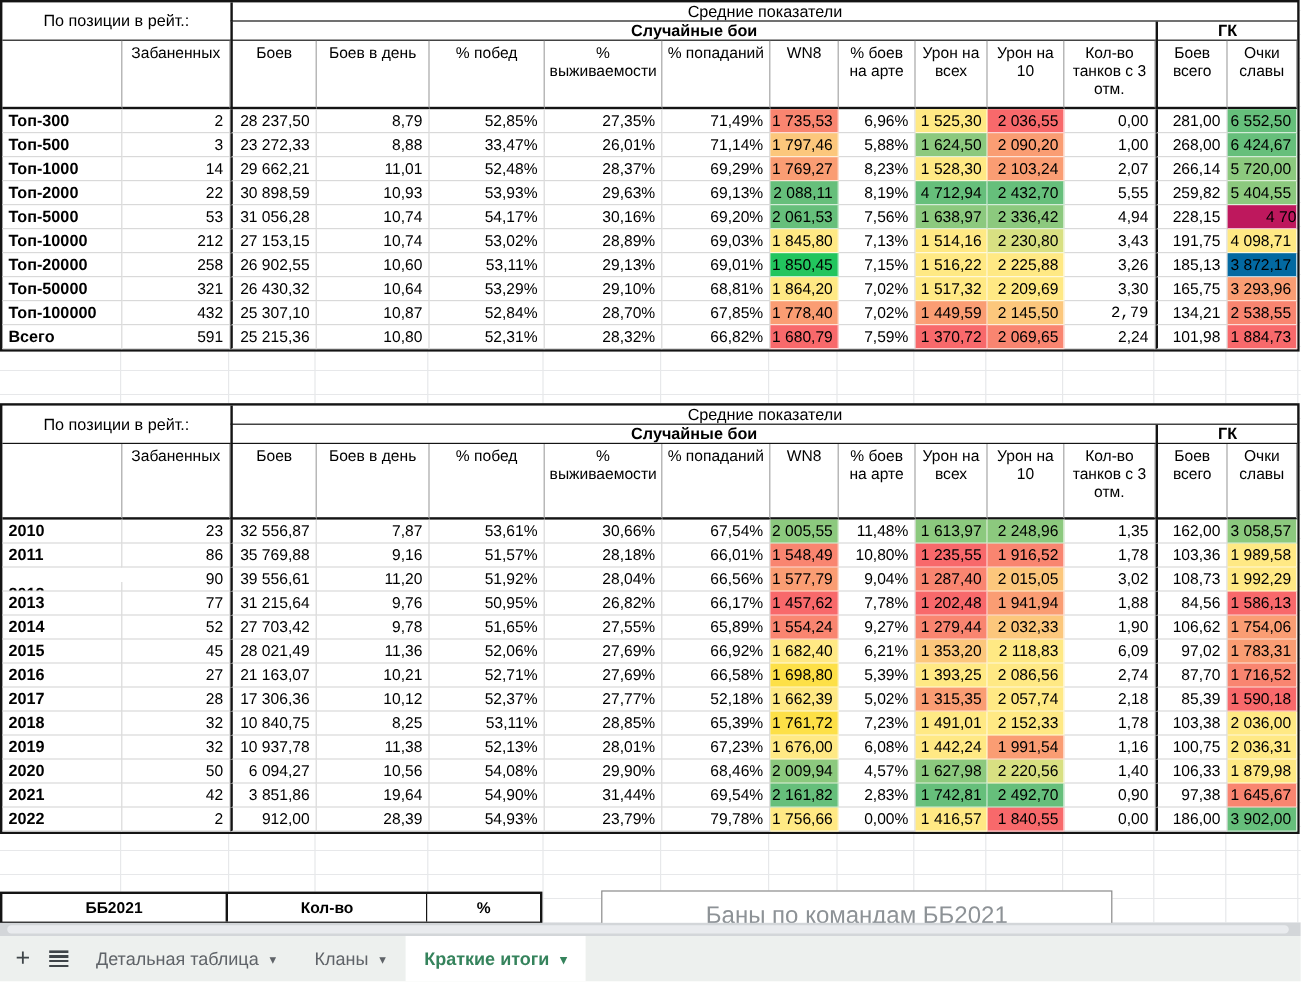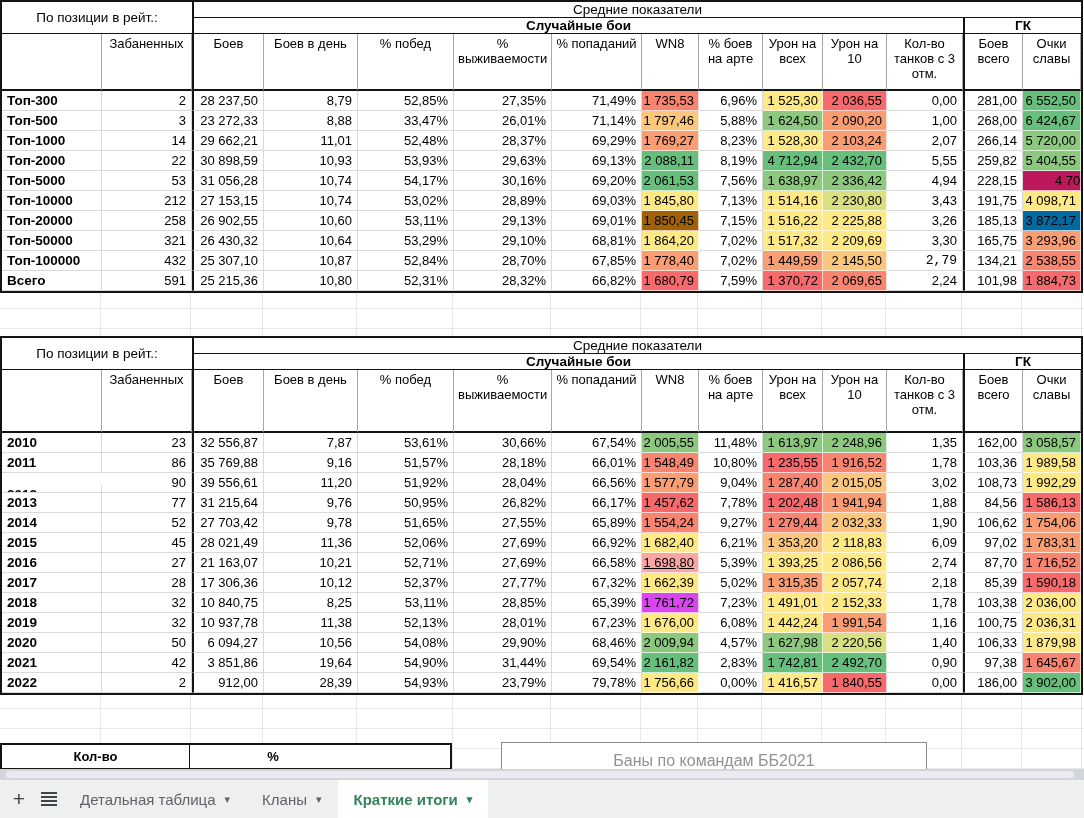--- a/index.html
+++ b/index.html
@@ -33,21 +33,21 @@
   
   .mini{position:absolute;left:0;top:743px;display:grid;grid-template-columns:188px 166px 94px;
         grid-template-rows:23px;border:2px solid #141414;background:#fff;z-index:2;
         font-size:13px;font-weight:700;}
   .mcell{box-sizing:border-box;text-align:center;line-height:23px;}
   .m1{border-right:2px solid #141414;}
   .m2{border-right:1px solid #141414;}
   
   .chartbox{position:absolute;left:501px;top:742px;width:424px;height:44px;background:#fff;
             border:1px solid #8a8a8a;z-index:1;}
-  .charttitle{margin-top:9px;text-align:center;font-size:16px;color:#8d9296;}
+  .charttitle{margin-top:9px;text-align:center;font-size:20px;color:#8d9296;}
   
   .hscroll{position:absolute;left:0;right:0;top:769px;height:11px;background:#d3d6d9;z-index:5;}
   .hthumb{position:absolute;left:6px;top:2px;width:1068px;height:7px;border-radius:4px;background:#e9ebee;}
   
   .tabbar{position:absolute;left:0;right:0;top:780px;height:38px;background:#edf0ee;z-index:6;
           display:flex;align-items:stretch;}
   .plusbtn{width:30px;margin-left:4px;display:flex;align-items:center;justify-content:center;
            font-size:21px;color:#3f4549;cursor:pointer;}
   .menubtn{width:30px;display:flex;align-items:center;justify-content:center;cursor:pointer;}
   .menubtn i{display:block;width:16px;height:14px;
@@ -182,21 +182,21 @@
     <div class="cell num" style="grid-area: 9 / 12;">3,43</div>
     <div class="cell num bl2" style="grid-area: 9 / 13;">191,75</div>
     <div class="cell num heat" style="grid-area: 9 / 14; background: rgb(255, 233, 132);">4 098,71</div>
     <div class="cell lbl" style="grid-area: 10 / 1;">Топ-20000</div>
     <div class="cell num" style="grid-area: 10 / 2;">258</div>
     <div class="cell num bl2" style="grid-area: 10 / 3;">26 902,55</div>
     <div class="cell num" style="grid-area: 10 / 4;">10,60</div>
     <div class="cell num" style="grid-area: 10 / 5;">53,11%</div>
     <div class="cell num" style="grid-area: 10 / 6;">29,13%</div>
     <div class="cell num" style="grid-area: 10 / 7;">69,01%</div>
-    <div class="cell num heat" style="grid-area: 10 / 8; background: #a16207;">1 850,45</div>
+    <div class="cell num heat" style="grid-area: 10 / 8; background: #22c55e;">1 850,45</div>
     <div class="cell num" style="grid-area: 10 / 9;">7,15%</div>
     <div class="cell num heat" style="grid-area: 10 / 10; background: rgb(255, 233, 132);">1 516,22</div>
     <div class="cell num heat" style="grid-area: 10 / 11; background: rgb(255, 233, 132);">2 225,88</div>
     <div class="cell num" style="grid-area: 10 / 12;">3,26</div>
     <div class="cell num bl2" style="grid-area: 10 / 13;">185,13</div>
     <div class="cell num heat" style="grid-area: 10 / 14; background: #0369a1;">3 872,17</div>
     <div class="cell lbl" style="grid-area: 11 / 1;">Топ-50000</div>
     <div class="cell num" style="grid-area: 11 / 2;">321</div>
     <div class="cell num bl2" style="grid-area: 11 / 3;">26 430,32</div>
     <div class="cell num" style="grid-area: 11 / 4;">10,64</div>
@@ -342,49 +342,49 @@
     <div class="cell num" style="grid-area: 9 / 12;">6,09</div>
     <div class="cell num bl2" style="grid-area: 9 / 13;">97,02</div>
     <div class="cell num heat" style="grid-area: 9 / 14; background: rgb(250, 157, 115);">1 783,31</div>
     <div class="cell lbl" style="grid-area: 10 / 1;">2016</div>
     <div class="cell num" style="grid-area: 10 / 2;">27</div>
     <div class="cell num bl2" style="grid-area: 10 / 3;">21 163,07</div>
     <div class="cell num" style="grid-area: 10 / 4;">10,21</div>
     <div class="cell num" style="grid-area: 10 / 5;">52,71%</div>
     <div class="cell num" style="grid-area: 10 / 6;">27,69%</div>
     <div class="cell num" style="grid-area: 10 / 7;">66,58%</div>
-    <div class="cell num heat" style="grid-area: 10 / 8; background: #fca5a5; text-decoration: underline;">1 698,80</div>
+    <div class="cell num heat" style="grid-area: 10 / 8; background: #fde047;">1 698,80</div>
     <div class="cell num" style="grid-area: 10 / 9;">5,39%</div>
     <div class="cell num heat" style="grid-area: 10 / 10; background: rgb(255, 233, 132);">1 393,25</div>
     <div class="cell num heat" style="grid-area: 10 / 11; background: rgb(255, 233, 132);">2 086,56</div>
     <div class="cell num" style="grid-area: 10 / 12;">2,74</div>
     <div class="cell num bl2" style="grid-area: 10 / 13;">87,70</div>
     <div class="cell num heat" style="grid-area: 10 / 14; background: rgb(249, 133, 112);">1 716,52</div>
     <div class="cell lbl" style="grid-area: 11 / 1;">2017</div>
     <div class="cell num" style="grid-area: 11 / 2;">28</div>
     <div class="cell num bl2" style="grid-area: 11 / 3;">17 306,36</div>
     <div class="cell num" style="grid-area: 11 / 4;">10,12</div>
     <div class="cell num" style="grid-area: 11 / 5;">52,37%</div>
     <div class="cell num" style="grid-area: 11 / 6;">27,77%</div>
-    <div class="cell num" style="grid-area: 11 / 7;">67,32%</div>
+    <div class="cell num" style="grid-area: 11 / 7;">52,18%</div>
     <div class="cell num heat" style="grid-area: 11 / 8; background: rgb(255, 233, 132);">1 662,39</div>
     <div class="cell num" style="grid-area: 11 / 9;">5,02%</div>
     <div class="cell num heat" style="grid-area: 11 / 10; background: rgb(250, 157, 115);">1 315,35</div>
     <div class="cell num heat" style="grid-area: 11 / 11; background: rgb(255, 233, 132);">2 057,74</div>
     <div class="cell num" style="grid-area: 11 / 12;">2,18</div>
     <div class="cell num bl2" style="grid-area: 11 / 13;">85,39</div>
     <div class="cell num heat" style="grid-area: 11 / 14; background: rgb(248, 105, 107);">1 590,18</div>
     <div class="cell lbl" style="grid-area: 12 / 1;">2018</div>
     <div class="cell num" style="grid-area: 12 / 2;">32</div>
     <div class="cell num bl2" style="grid-area: 12 / 3;">10 840,75</div>
     <div class="cell num" style="grid-area: 12 / 4;">8,25</div>
     <div class="cell num" style="grid-area: 12 / 5;">53,11%</div>
     <div class="cell num" style="grid-area: 12 / 6;">28,85%</div>
     <div class="cell num" style="grid-area: 12 / 7;">65,39%</div>
-    <div class="cell num heat" style="grid-area: 12 / 8; background: #d946ef;">1 761,72</div>
+    <div class="cell num heat" style="grid-area: 12 / 8; background: #fde047;">1 761,72</div>
     <div class="cell num" style="grid-area: 12 / 9;">7,23%</div>
     <div class="cell num heat" style="grid-area: 12 / 10; background: rgb(255, 233, 132);">1 491,01</div>
     <div class="cell num heat" style="grid-area: 12 / 11; background: rgb(255, 233, 132);">2 152,33</div>
     <div class="cell num" style="grid-area: 12 / 12;">1,78</div>
     <div class="cell num bl2" style="grid-area: 12 / 13;">103,38</div>
     <div class="cell num heat" style="grid-area: 12 / 14; background: rgb(255, 233, 132);">2 036,00</div>
     <div class="cell lbl" style="grid-area: 13 / 1;">2019</div>
     <div class="cell num" style="grid-area: 13 / 2;">32</div>
     <div class="cell num bl2" style="grid-area: 13 / 3;">10 937,78</div>
     <div class="cell num" style="grid-area: 13 / 4;">11,38</div>
@@ -436,20 +436,21 @@
     <div class="cell num heat" style="grid-area: 16 / 8; background: rgb(255, 233, 132);">1 756,66</div>
     <div class="cell num" style="grid-area: 16 / 9;">0,00%</div>
     <div class="cell num heat" style="grid-area: 16 / 10; background: rgb(255, 233, 132);">1 416,57</div>
     <div class="cell num heat" style="grid-area: 16 / 11; background: rgb(248, 105, 107);">1 840,55</div>
     <div class="cell num" style="grid-area: 16 / 12;">0,00</div>
     <div class="cell num bl2" style="grid-area: 16 / 13;">186,00</div>
     <div class="cell num heat" style="grid-area: 16 / 14; background: rgb(102, 191, 123);">3 902,00</div>
   </div>
 
 <div class="mini">
+  <div class="mcell m1">ББ2021</div>
   <div class="mcell m2">Кол-во</div>
   <div class="mcell">%</div>
 </div>
 
 <div class="chartbox">
   <div class="charttitle">Баны по командам ББ2021</div>
 </div>
 
 <div class="hscroll">
   <div class="hthumb"></div>

